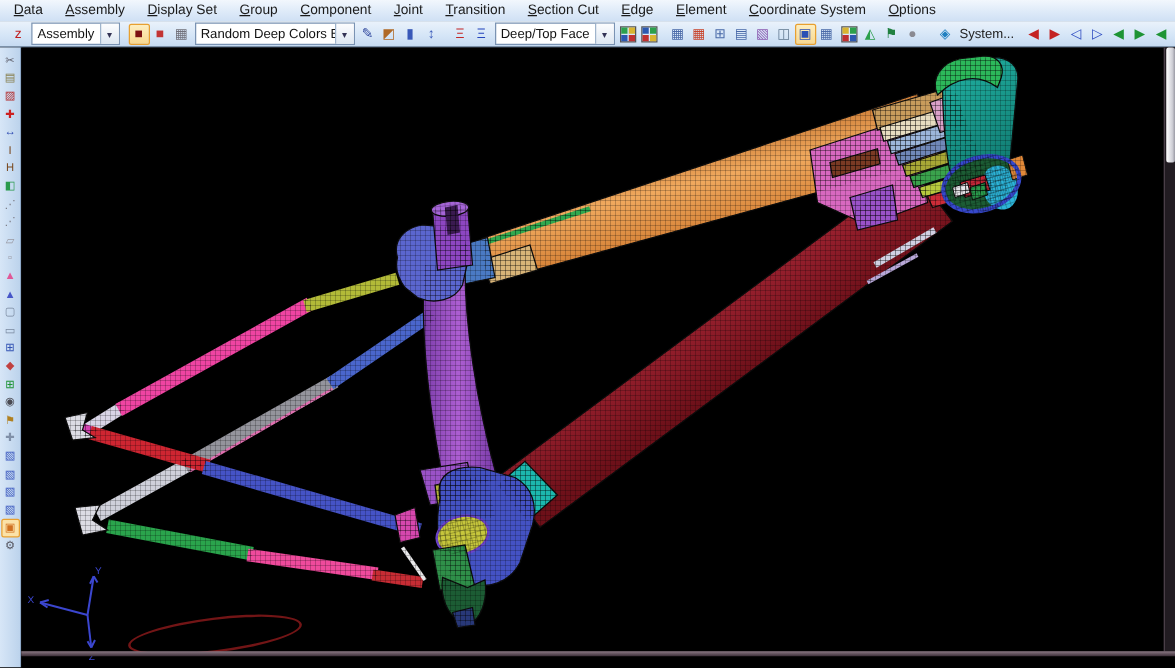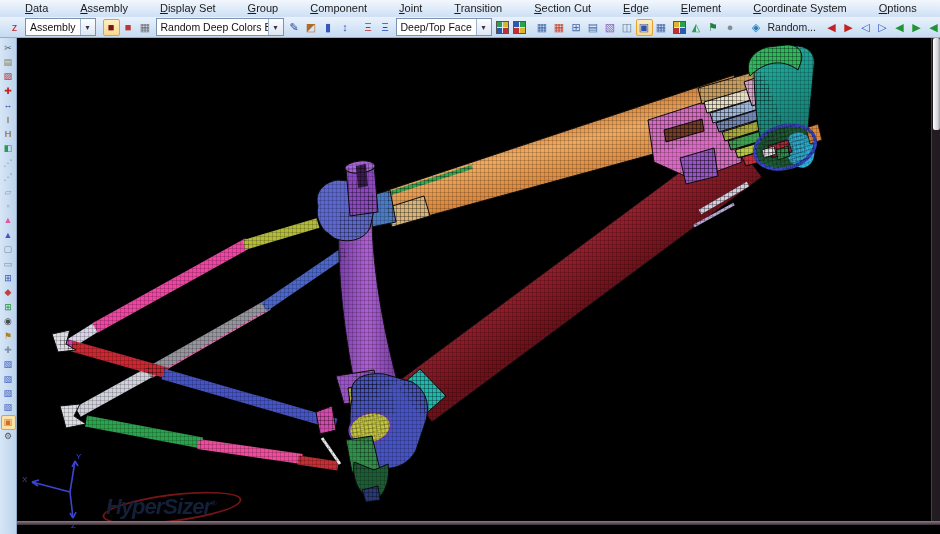--- a/index.html
+++ b/index.html
@@ -4,21 +4,21 @@
 <style>
   html,body{margin:0;padding:0;}
   body{width:940px;height:534px;overflow:hidden;background:#000;
        font-family:"Liberation Sans", sans-serif;-webkit-font-smoothing:antialiased;}
   .app{position:relative;width:940px;height:534px;background:#000;}
 
   
   .menubar{position:absolute;left:0;top:0;width:940px;height:17px;
     background:linear-gradient(#f2f7fd,#dce9f8 60%,#cfe0f4);
     border-bottom:1px solid #c0d4ea;display:flex;align-items:center;font-size:11px;color:#1a1a1a;}
-  .mi{padding:1px 7px 2px 25px;cursor:default;}
+  .mi{padding:1px 7px 2px 11px;cursor:default;}
   .mi u{text-decoration:underline;}
 
   
   .toolbar{position:absolute;left:0;top:17px;width:940px;height:21px;
     background:linear-gradient(#eaf2fb,#d6e6f7 55%,#c6daf1);
     border-bottom:1px solid #94aecb;display:flex;align-items:center;gap:1px;padding-left:1px;box-sizing:border-box;}
   .grip{width:4px;height:15px;margin:0 2px;
     background:repeating-linear-gradient(#9ab4d4 0 2px,transparent 2px 4px);border-radius:2px;}
   .tsep{width:1px;height:16px;background:#a8bdd6;margin:0 2px;}
   .ti{width:17px;height:17px;display:flex;align-items:center;justify-content:center;
@@ -200,21 +200,21 @@
           <span style="color: rgb(138, 138, 146);">●</span>
         </div>
       </span>
     <div class="tsep"></div>
     <div class="tbtn">
       <span style="display:flex">
           <div class="ti">
             <span style="color: rgb(32, 128, 192);">◈</span>
           </div>
         </span>
-      <span class="tlabel">Random...</span>
+      <span class="tlabel">System...</span>
     </div>
     <span style="display:flex">
         <div class="ti">
           <span style="color: rgb(196, 34, 34);">◀</span>
         </div>
         <div class="ti">
           <span style="color: rgb(196, 34, 34);">▶</span>
         </div>
         <div class="ti">
           <span style="color: rgb(44, 74, 192);">◁</span>
@@ -502,23 +502,20 @@
       <path d="M50,40 L53,66"></path>
       <path d="M53,66 L50,61 M53,66 L56,60"></path>
     </g>
     <text id="triad-y" x="56" y="7" font-size="8" fill="#3b46cf">Y</text>
     <text id="triad-x" x="2" y="30" font-size="8" fill="#3b46cf">X</text>
     <text id="triad-z" x="51" y="76" font-size="8" fill="#3b46cf">Z</text>
   </svg>
 
   <div class="watermark">
     <div class="wm-swoosh" style="border-color: rgb(124, 23, 24);"></div>
-    <div class="wm-text" style="color: rgb(22, 35, 63);">
-      <span>HyperSizer</span><span class="wm-reg">®</span>
-    </div>
   </div>
 
   <div class="vscroll">
     <div class="vthumb"></div>
   </div>
   <div class="hscroll"></div>
 
 </div>
 
 </body></html>

